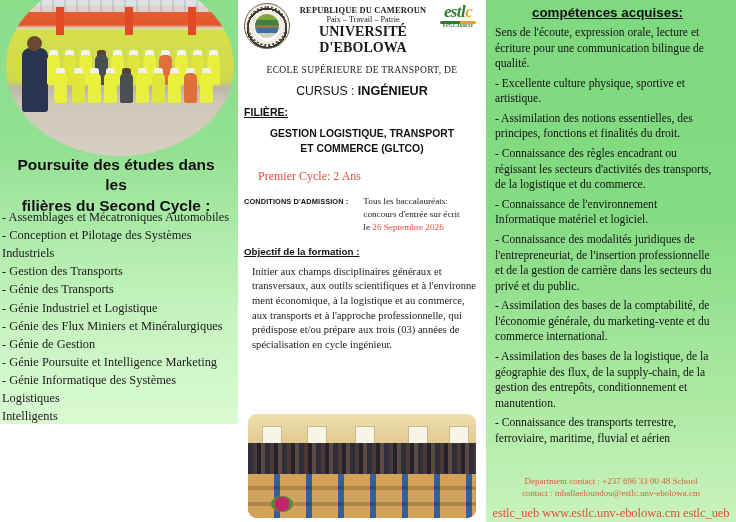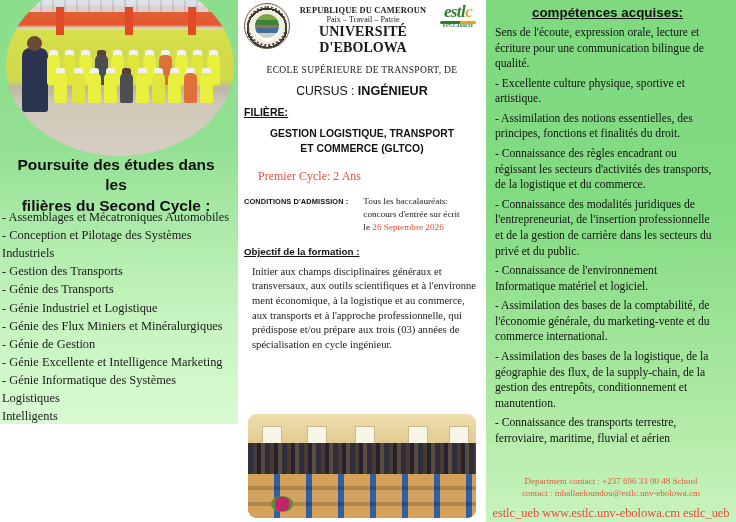--- a/index.html
+++ b/index.html
@@ -432,21 +432,21 @@
 
     <ul class="left-list">
       <li>- Assemblages et Mécatroniques Automobiles</li>
       <li> - Conception et Pilotage des Systèmes</li>
       <li>Industriels</li>
       <li>- Gestion des Transports</li>
       <li>- Génie des Transports</li>
       <li>- Génie Industriel et Logistique</li>
       <li>- Génie des Flux Miniers et Minéralurgiques</li>
       <li>- Génie de Gestion</li>
-      <li>- Génie Excellente et Intelligence Marketing</li>
+      <li>- Génie Poursuite et Intelligence Marketing</li>
       <li>- Génie Informatique des Systèmes Logistiques</li>
       <li>Intelligents</li>
       <li>- Génie Informatique des Systèmes Audiovisuels</li>
       <li>- Génie Informatique des Systèmes de Jeu Vidéo</li>
       <li>- Marché nancier et Trading</li>
 
     </ul>
   </div>
 
   <div class="sep a"></div>
@@ -517,22 +517,22 @@
   <div class="sep b"></div>
 
   <div class="col-right">
     <div class="comp-title">compétences acquises:</div>
 
     <div class="comp-list">
       <p> Sens de l'écoute, expression orale, lecture et écriture pour une communication bilingue de qualité.</p>
       <p>- Excellente culture physique, sportive et artistique.</p>
       <p>- Assimilation des notions essentielles, des principes, fonctions et finalités du droit.</p>
       <p>- Connaissance des règles encadrant ou régissant les secteurs d'activités des transports, de la logistique et du commerce.</p>
+      <p>- Connaissance de l'environnement Informatique matériel et logiciel.</p>
       <p>- Connaissance des modalités juridiques de l'entrepreneuriat, de l'insertion professionnelle et de la gestion de carrière dans les secteurs du privé et du public.</p>
-      <p>- Connaissance de l'environnement Informatique matériel et logiciel.</p>
       <p>- Assimilation des bases de la comptabilité, de l'économie générale, du marketing-vente et du commerce international.</p>
       <p>- Assimilation des bases de la logistique, de la géographie des flux, de la supply-chain, de la gestion des entrepôts, conditionnement et manutention.</p>
       <p>- Connaissance des transports terrestre, ferroviaire, maritime, fluvial et aérien</p>
     </div>
 
     <div class="contact-block">
       <div>Department contact : +237 696 33 00 48 School</div>
       <div>contact : mballaeloundou@estlc.unv-ebolowa.cm</div>
     </div>
 

